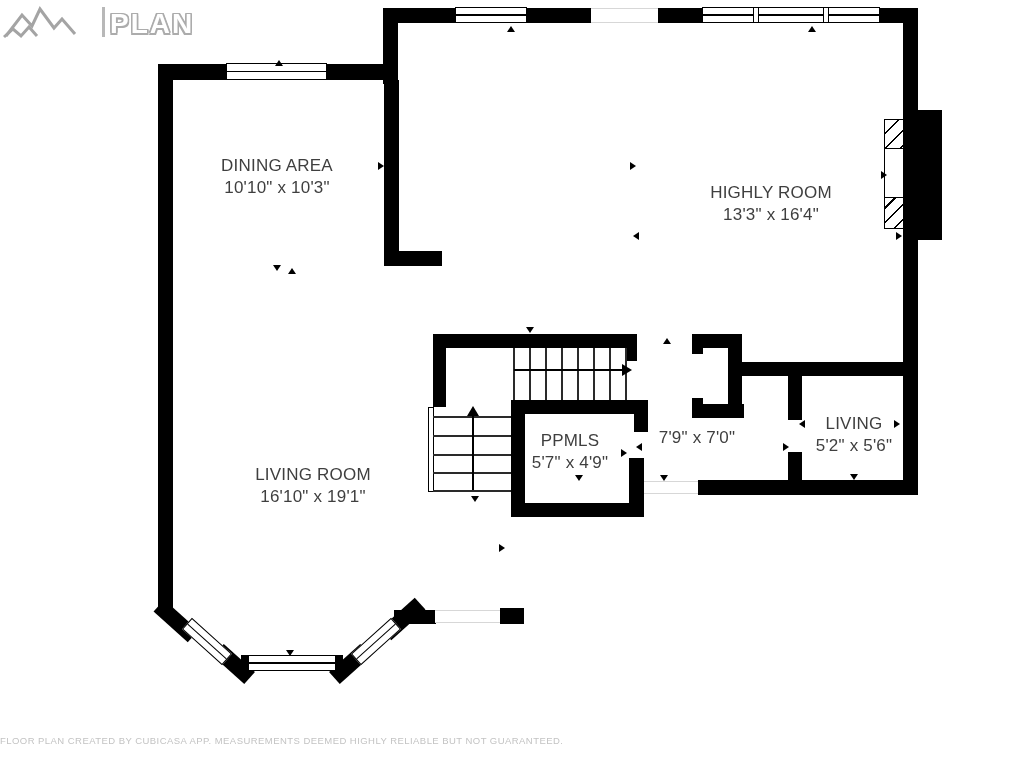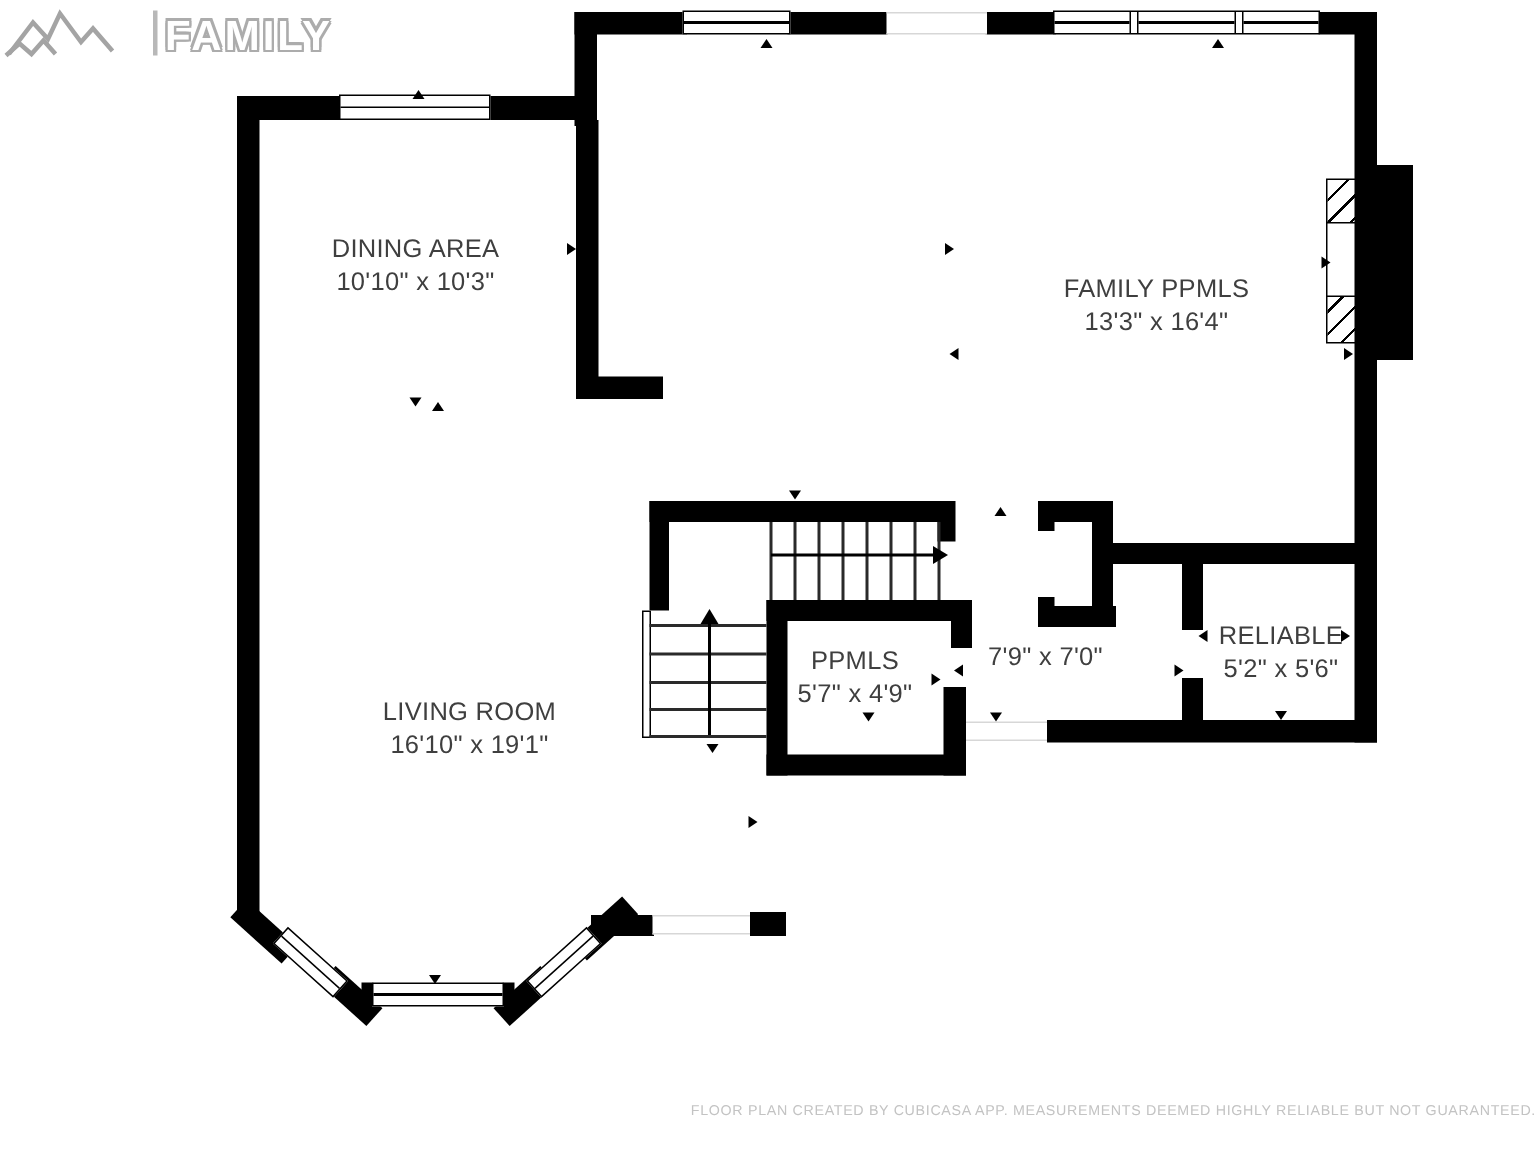--- a/index.html
+++ b/index.html
@@ -32,61 +32,61 @@
   .room-label{position:absolute;width:220px;text-align:center;color:#3f3f3f;font-size:17px;line-height:22px;letter-spacing:.2px;}
   
   #watermark{position:absolute;left:0;top:2px;width:230px;height:60px;z-index:50;}
   .wm-text{position:absolute;color:#fff;font-weight:700;
     text-shadow:-1.5px -1.5px 0 #acacac,1.5px -1.5px 0 #acacac,-1.5px 1.5px 0 #acacac,1.5px 1.5px 0 #acacac,
       -1.5px 0 0 #acacac,1.5px 0 0 #acacac,0 -1.5px 0 #acacac,0 1.5px 0 #acacac;}
   #wm-brand{left:110px;top:6px;font-size:28px;letter-spacing:2px;}
   #wm-copy{left:2px;top:31px;font-size:23px;letter-spacing:.5px;}
   #wm-divider{position:absolute;left:102px;top:5px;width:3px;height:30px;background:#b8b8b8;}
   
-  #footer{position:absolute;left:0;top:735px;width:1024px;text-align:right;
+  #footer{position:absolute;left:0;top:735px;width:1024px;text-align:left;
     color:#c3c3c3;font-size:9.5px;letter-spacing:.45px;}
 </style>
 </head>
 <body>
 
 <div id="watermark">
   <svg width="100" height="38" viewBox="0 0 100 38" style="position:absolute;left:2px;top:2px;">
     <polyline points="4,32 20,11 30,22 38,5 52,24 60,15 73,30" fill="none" stroke="#a4a4a4" stroke-width="3"></polyline>
     <polyline points="2,33 11,25 19,32 27,23 35,32" fill="none" stroke="#a4a4a4" stroke-width="3"></polyline>
   </svg>
   <div id="wm-divider"></div>
-  <div id="wm-brand" class="wm-text">FAMILY</div>
+  <div id="wm-brand" class="wm-text">PLAN</div>
 </div>
 
 <div id="plan">
 
   <div id="fp-hatch"></div>
   <div id="fp-inset"></div>
 
   <div class="room-label" style="left:131px;top:155px;">
     <div>DINING AREA</div>
     <div>10'10" x 10'3"</div>
   </div>
   <div class="room-label" style="left:625px;top:182px;">
-    <div>FAMILY PPMLS</div>
+    <div>HIGHLY ROOM</div>
     <div>13'3" x 16'4"</div>
   </div>
   <div class="room-label" style="left:167px;top:464px;">
     <div>LIVING ROOM</div>
     <div>16'10" x 19'1"</div>
   </div>
   <div class="room-label" style="left:424px;top:430px;width:220px;">
     <div>PPMLS</div>
     <div>5'7" x 4'9"</div>
   </div>
   <div class="room-label" style="left:551px;top:427px;">
     <div>7'9" x 7'0"</div>
   </div>
   <div class="room-label" style="left:708px;top:413px;">
-    <div>RELIABLE</div>
+    <div>LIVING</div>
     <div>5'2" x 5'6"</div>
   </div>
 <div class="wall" style="left: 122px; top: 64px; width: 70px; height: 16px;"></div>
     <div class="wall" style="left: 290px; top: 64px; width: 72px; height: 16px;"></div>
     <div class="wall" style="left: 347px; top: 8px; width: 15px; height: 76px;"></div>
     <div class="wall" style="left: 347px; top: 8px; width: 75px; height: 15px;"></div>
     <div class="wall" style="left: 489px; top: 8px; width: 67px; height: 15px;"></div>
     <div class="wall" style="left: 621px; top: 8px; width: 47px; height: 15px;"></div>
     <div class="wall" style="left: 843px; top: 8px; width: 39px; height: 15px;"></div>
     <div class="wall" style="left: 867px; top: 18px; width: 15px; height: 477px;"></div>

